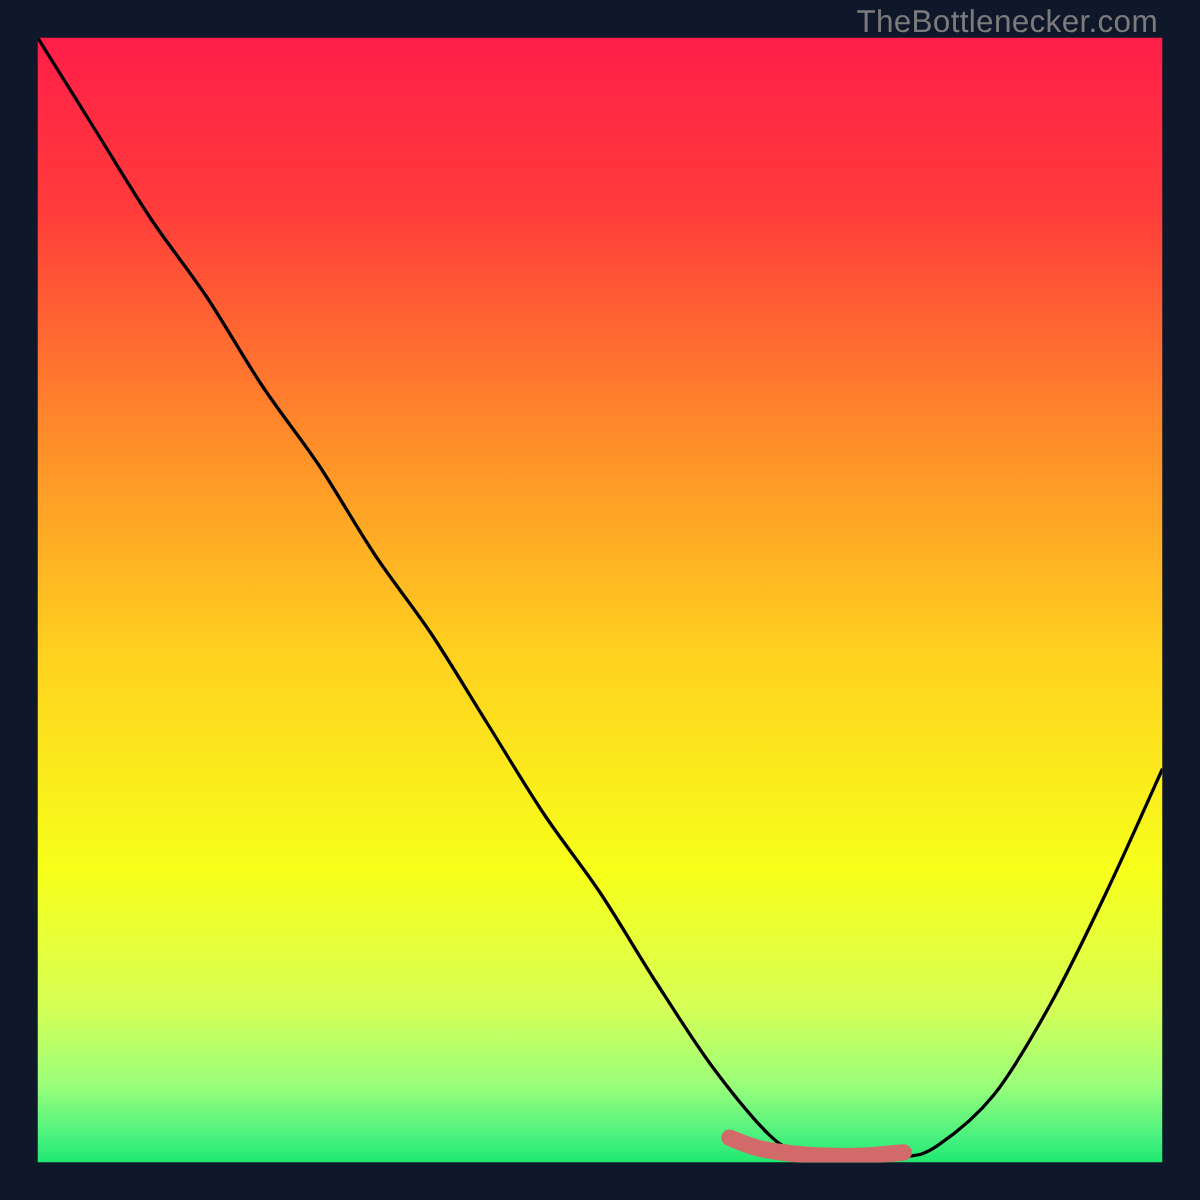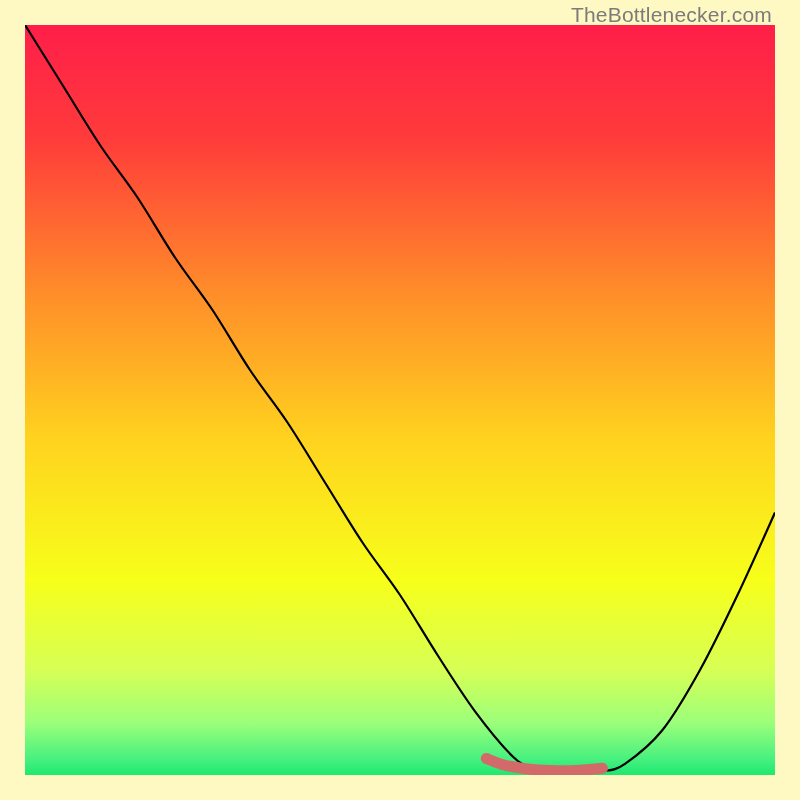--- a/index.html
+++ b/index.html
@@ -7,21 +7,21 @@
     padding: 0;
     width: 800px;
     height: 800px;
     background: #000;
     overflow: hidden;
     font-family: Arial, Helvetica, sans-serif;
   }
   .frame {
     position: absolute;
     inset: 0;
-    background: #fef9c3;
+    background: #0f172a;
   }
   .plot {
     position: absolute;
     left: 25px;
     top: 25px;
     width: 750px;
     height: 750px;
   }
   .plot svg {
     display: block;

